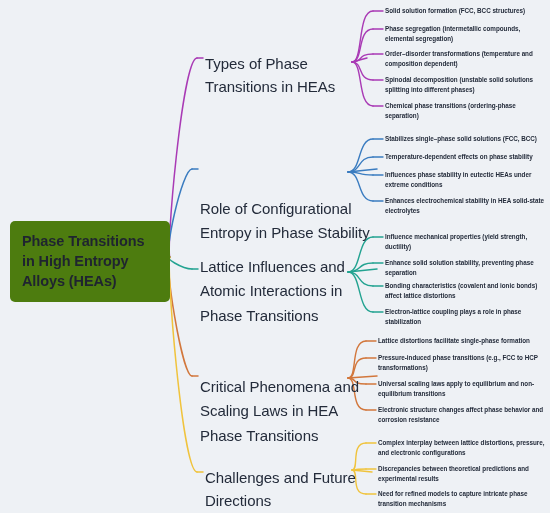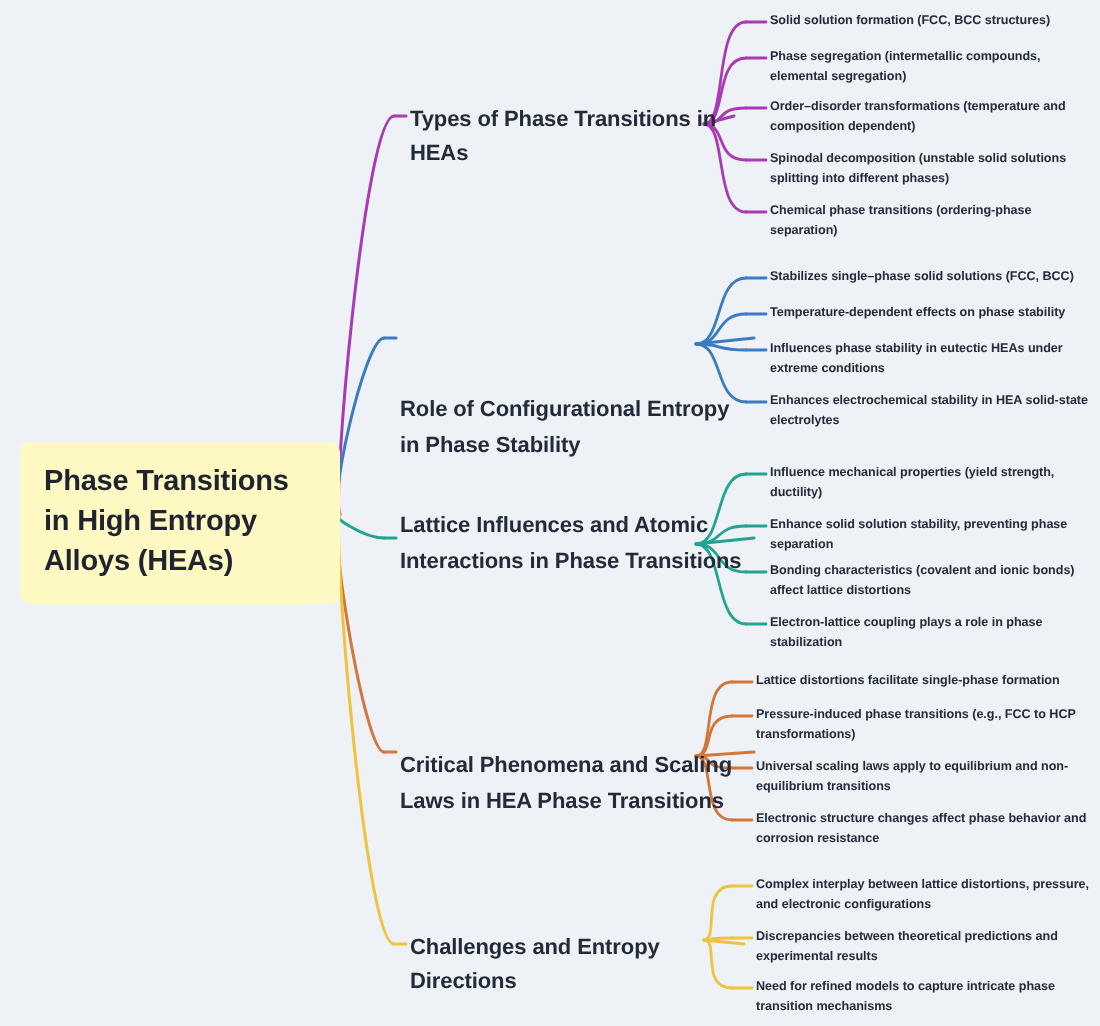--- a/index.html
+++ b/index.html
@@ -20,38 +20,38 @@
     width:550px;height:513px;
     pointer-events:none;
   }
   .node{position:absolute;}
 
   
   .root-node{
     left:10px;top:221px;
     width:160px;
     box-sizing:border-box;
-    background:#fef9c3;
+    background:#4d7c0f;
     border-radius:5px;
     padding:10px 12px 11px 12px;
     box-shadow:0 0 0 0 rgba(0,0,0,0);
   }
   .root-title{
     font-size:14.5px;
     font-weight:bold;
     line-height:1.38;
     color:#1f2430;
     letter-spacing:-0.1px;
   }
 
   
   .topic{
     position:absolute;
-    font-size:11px;
-    font-weight:bold;
+    font-size:15px;
+    font-weight:normal;
     line-height:1.55;
     color:#232b3a;
     letter-spacing:-0.05px;
   }
   .topic.two-line{line-height:1.62;}
 
   
   .leaf{
     position:absolute;
     font-size:6.3px;
@@ -145,19 +145,19 @@
       <div class="topic two-line" style="left: 200px; top: 255px; width: 175px;">Lattice Influences and Atomic Interactions in Phase Transitions</div>
       <div class="leaf" style="left: 385px; top: 232px; width: 165px;">Influence mechanical properties (yield strength, ductility)</div>
       <div class="leaf" style="left: 385px; top: 258px; width: 165px;">Enhance solid solution stability, preventing phase separation</div>
       <div class="leaf" style="left: 385px; top: 281px; width: 165px;">Bonding characteristics (covalent and ionic bonds) affect lattice distortions</div>
       <div class="leaf" style="left: 385px; top: 307px; width: 165px;">Electron-lattice coupling plays a role in phase stabilization</div>
       <div class="topic two-line" style="left: 200px; top: 375px; width: 175px;">Critical Phenomena and Scaling Laws in HEA Phase Transitions</div>
       <div class="leaf" style="left: 378px; top: 336px; width: 182px;">Lattice distortions facilitate single-phase formation</div>
       <div class="leaf" style="left: 378px; top: 353px; width: 172px;">Pressure-induced phase transitions (e.g., FCC to HCP transformations)</div>
       <div class="leaf" style="left: 378px; top: 379px; width: 172px;">Universal scaling laws apply to equilibrium and non-equilibrium transitions</div>
       <div class="leaf" style="left: 378px; top: 405px; width: 172px;">Electronic structure changes affect phase behavior and corrosion resistance</div>
-      <div class="topic" style="left: 205px; top: 466px; width: 165px;">Challenges and Entropy Directions</div>
+      <div class="topic" style="left: 205px; top: 466px; width: 165px;">Challenges and Future Directions</div>
       <div class="leaf" style="left: 378px; top: 438px; width: 172px;">Complex interplay between lattice distortions, pressure, and electronic configurations</div>
       <div class="leaf" style="left: 378px; top: 464px; width: 172px;">Discrepancies between theoretical predictions and experimental results</div>
       <div class="leaf" style="left: 378px; top: 489px; width: 172px;">Need for refined models to capture intricate phase transition mechanisms</div>
     </div>
 
 </div>
 
 </body></html>

